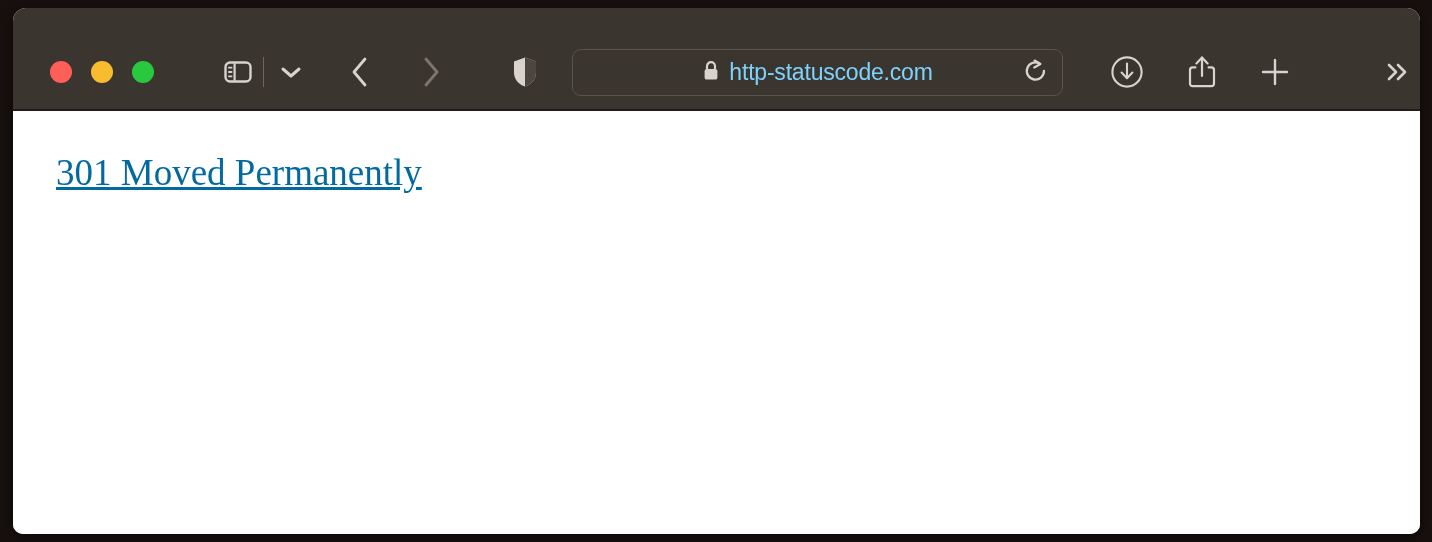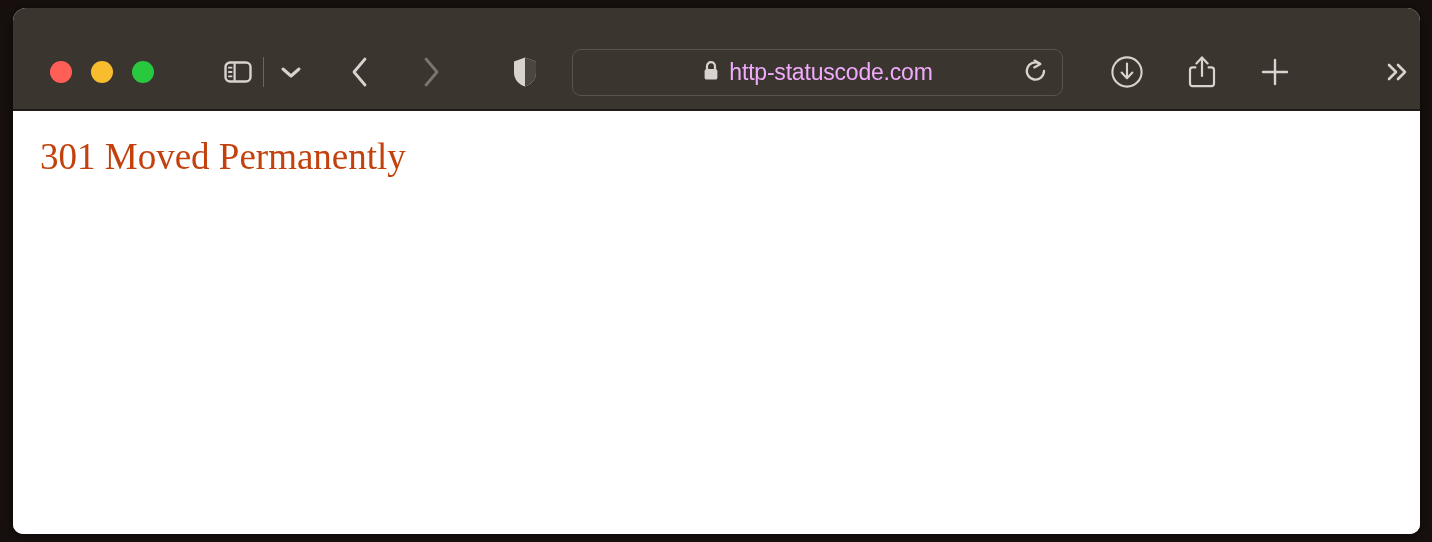--- a/index.html
+++ b/index.html
@@ -108,21 +108,21 @@
     display: flex;
     align-items: center;
     justify-content: center;
   }
   .url-inner {
     display: flex;
     align-items: center;
     gap: 9px;
   }
   .url-text {
-    color: #f0abfc;
+    color: #7dd3fc;
     font-size: 23px;
     font-family: "Liberation Sans", sans-serif;
     letter-spacing: -0.2px;
     white-space: nowrap;
   }
   .reload-btn {
     position: absolute;
     right: 9px;
     top: 50%;
     transform: translateY(-50%);
@@ -140,27 +140,28 @@
     top: 103px;
     width: 100%;
     bottom: 0;
     background: #ffffff;
     overflow: hidden;
   }
   .page-heading {
     position: absolute;
     left: 27px;
     top: 25px;
-    margin: 0;
+    margin: 16px;
     font-family: "Liberation Serif", "DejaVu Serif", serif;
     font-size: 37px;
     font-weight: 400;
-    color: #c2410c;
+    color: #0369a1;
     line-height: 1.15;
     white-space: nowrap;
+    text-decoration: underline;
   }
 </style>
 </head>
 <body>
 
 <div id="screen">
 
   <div class="window">
 
     <div class="toolbar">

